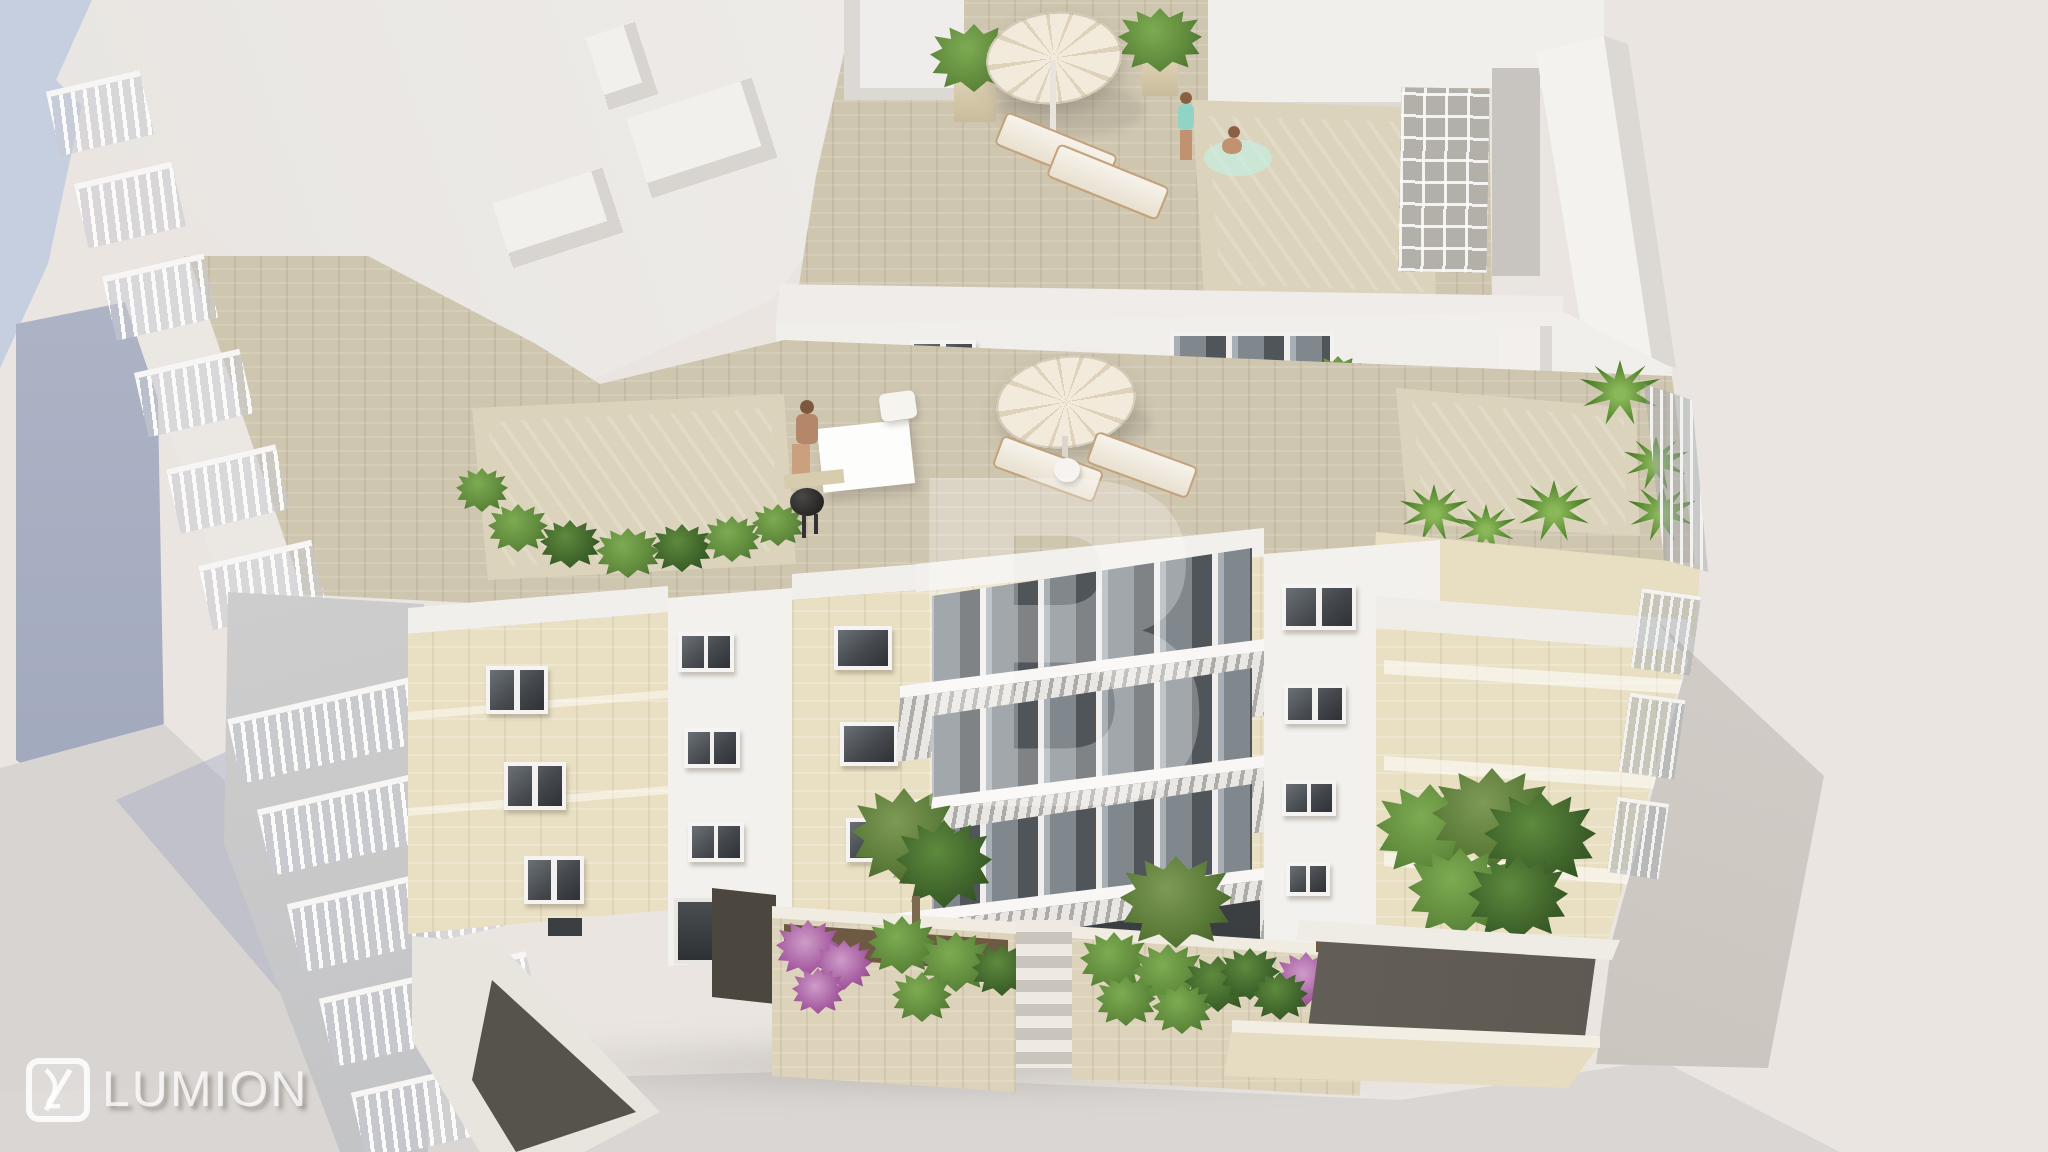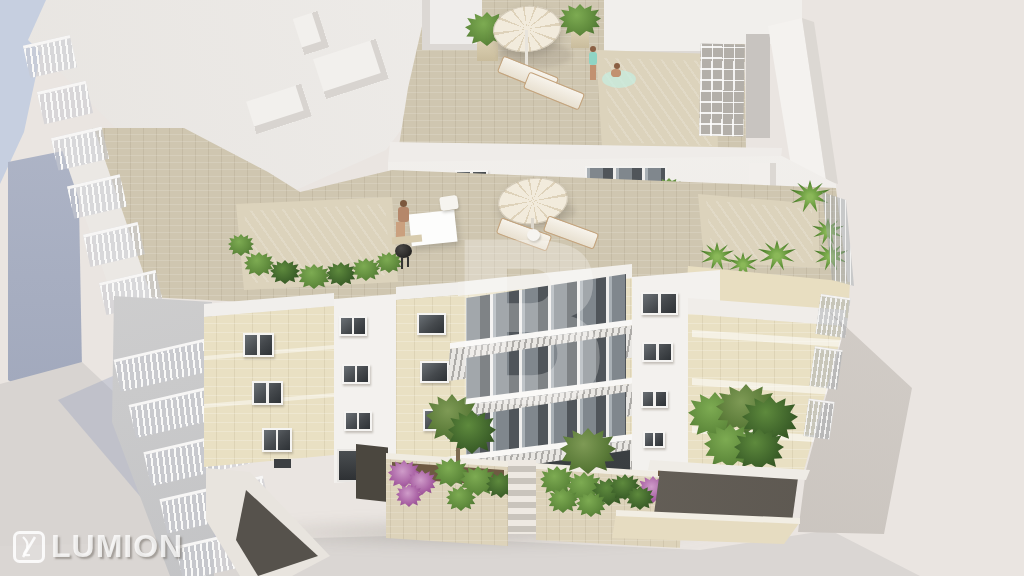--- a/index.html
+++ b/index.html
@@ -39,21 +39,21 @@
   .fl{background:radial-gradient(circle at 45% 40%,#cf9cc9,var(--flower_purple,#a75fa2) 55%,#7c3f78);}
   .palm{clip-path:polygon(50% 0,57% 28%,82% 8%,65% 34%,100% 28%,70% 48%,96% 68%,62% 58%,68% 95%,50% 66%,32% 95%,38% 58%,4% 68%,30% 48%,0 28%,35% 34%,18% 8%,43% 28%);
     background:radial-gradient(circle,#8ab858 10%,#558830 55%,#2f5c1c);}
   .umb{border-radius:50%;background:repeating-conic-gradient(#f2ebdc 0 25deg,#ded2ba 25deg 30deg);
     box-shadow:inset 0 0 0 1px rgba(190,180,160,.6),0 5px 9px rgba(90,85,75,.25);}
   .lng{background:linear-gradient(#f7f3eb,#e8e0d0);border:1px solid var(--wood,#c4a37c);border-radius:3px;}
   .hatch{background:#f2f0ed;box-shadow:inset -6px -8px 0 #d8d4d0;transform:rotate(-18deg);}
   .wm-b{font-family:"DejaVu Sans",sans-serif;font-weight:700;font-size:225px;line-height:1;
     color:rgba(255,255,255,.27);}
   .lumion{display:flex;align-items:center;gap:5px;}
-  .lumion-text{font-family:"Liberation Sans",sans-serif;font-weight:700;font-size:32px;letter-spacing:1px;
+  .lumion-text{font-family:"Liberation Sans",sans-serif;font-weight:400;font-size:25px;letter-spacing:1px;
     color:var(--watermark_white,rgba(255,255,255,.78));text-shadow:2px 2px 2px rgba(115,110,102,.55);}
 </style>
 </head>
 <body>
 
 <div id="scene">
 
   <div class="full" style="background:var(--background,#eae5e1);"></div>
   <div class="full" style="background:var(--sky_blue,#c6cfe0);clip-path:polygon(0px 0px,52px 0px,24px 132px,0px 184px);"></div>
   <div class="full" style="background:linear-gradient(180deg,#b4bacb,#99a1b6);clip-path:polygon(8px 162px,78px 148px,82px 368px,26px 392px,8px 380px);"></div>

